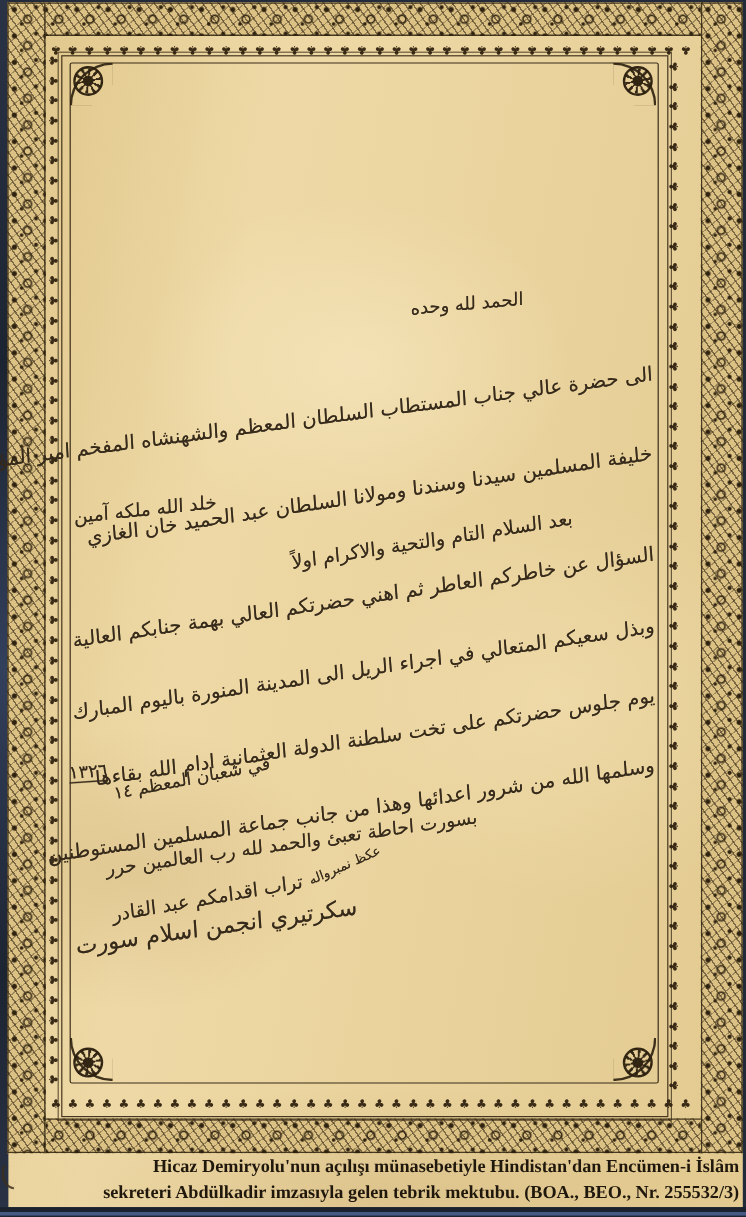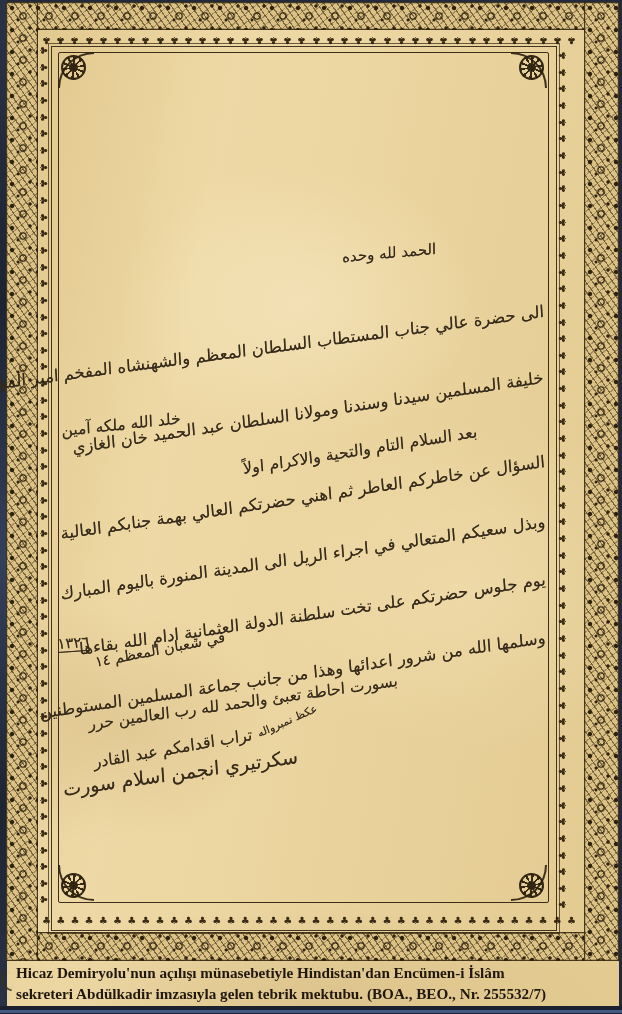--- a/index.html
+++ b/index.html
@@ -94,21 +94,21 @@
   .l10{top:604px;left:40px;  font-size:14.5px;transform:rotate(-11deg)  skewX(-4deg);transform-origin:0 100%;}
   .l11{top:622px;right:150px;font-size:15.5px;transform:rotate(-8deg)   skewX(-4deg);}
   .l12{top:662px;right:222px;font-size:16px;  transform:rotate(-10deg)  skewX(-4deg);}
   .l12 .note{font-size:11px;position:relative;top:-9px;margin-right:6px;display:inline-block;
        transform:rotate(-14deg);}
   .l13{top:728px;left:8px;   font-size:19px;  transform:rotate(-8deg)   skewX(-4deg);transform-origin:0 100%;}
 
   
   .caption{position:absolute;left:16px;top:962px;width:600px;color:var(--caption-ink);
     font-family:"Liberation Serif",serif;font-weight:700;font-size:15.2px;line-height:21px;}
-  .caption .row{white-space:nowrap;}
+  .caption .row{white-space:nowrap;text-align:right;}
   .scan-curl{position:absolute;left:0px;top:972px;width:12px;height:16px;
     border-left:2px solid #3a2f1c;border-bottom:2px solid #3a2f1c;border-bottom-left-radius:90%;
     transform:rotate(14deg);opacity:.8;}
 </style>
 </head>
 <body>
 
 <div class="stage">
 
   <div class="paper"></div>
@@ -344,17 +344,17 @@
     <div class="ar l12">
       <span class="note">عكظ نمبرواله</span>
       <span>تراب اقدامكم عبد القادر</span>
     </div>
     <div class="ar l13">سكرتيري انجمن اسلام سورت</div>
   </div>
 
   <div class="scan-curl"></div>
   <div class="caption">
     <div class="row">Hicaz Demiryolu'nun açılışı münasebetiyle Hindistan'dan Encümen-i İslâm</div>
-    <div class="row">sekreteri Abdülkadir imzasıyla gelen tebrik mektubu. (BOA., BEO., Nr. 255532/7)</div>
+    <div class="row">sekreteri Abdülkadir imzasıyla gelen tebrik mektubu. (BOA., BEO., Nr. 255532/3)</div>
   </div>
 
   <div class="bottom-edge"></div>
 </div>
 
 </body></html>

